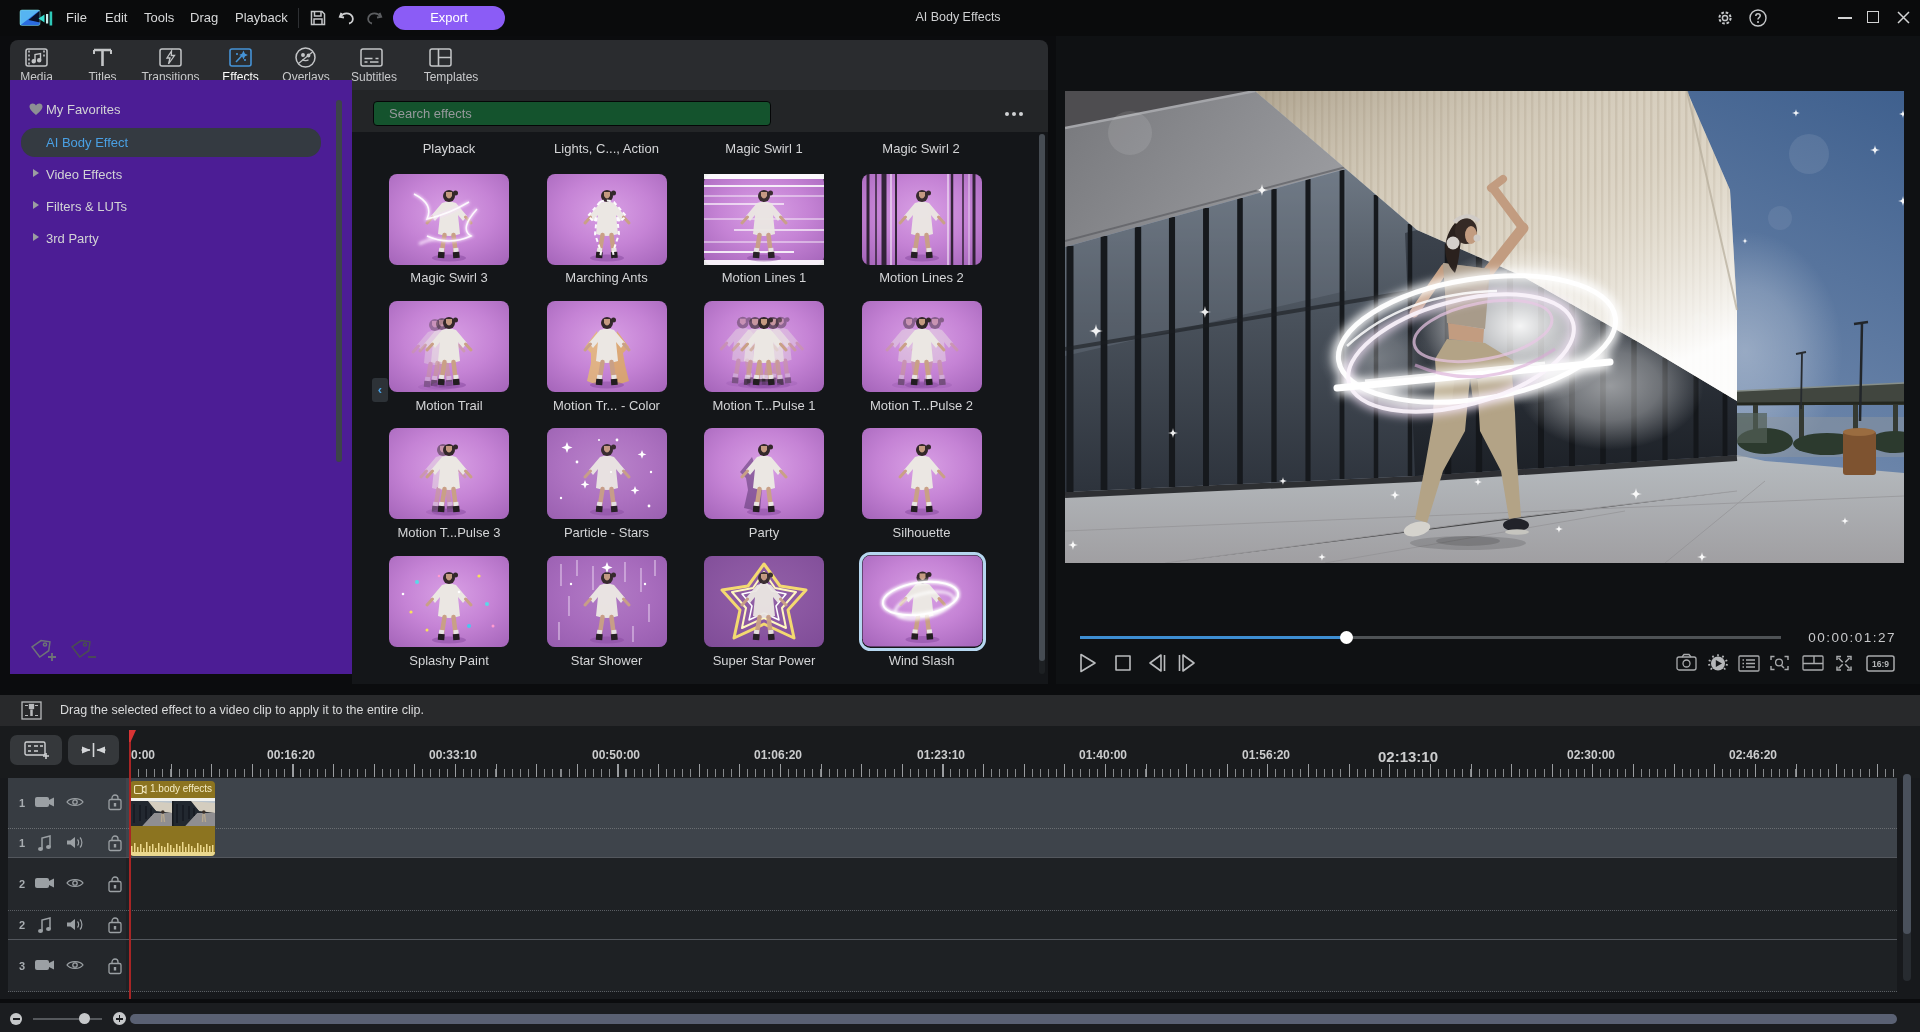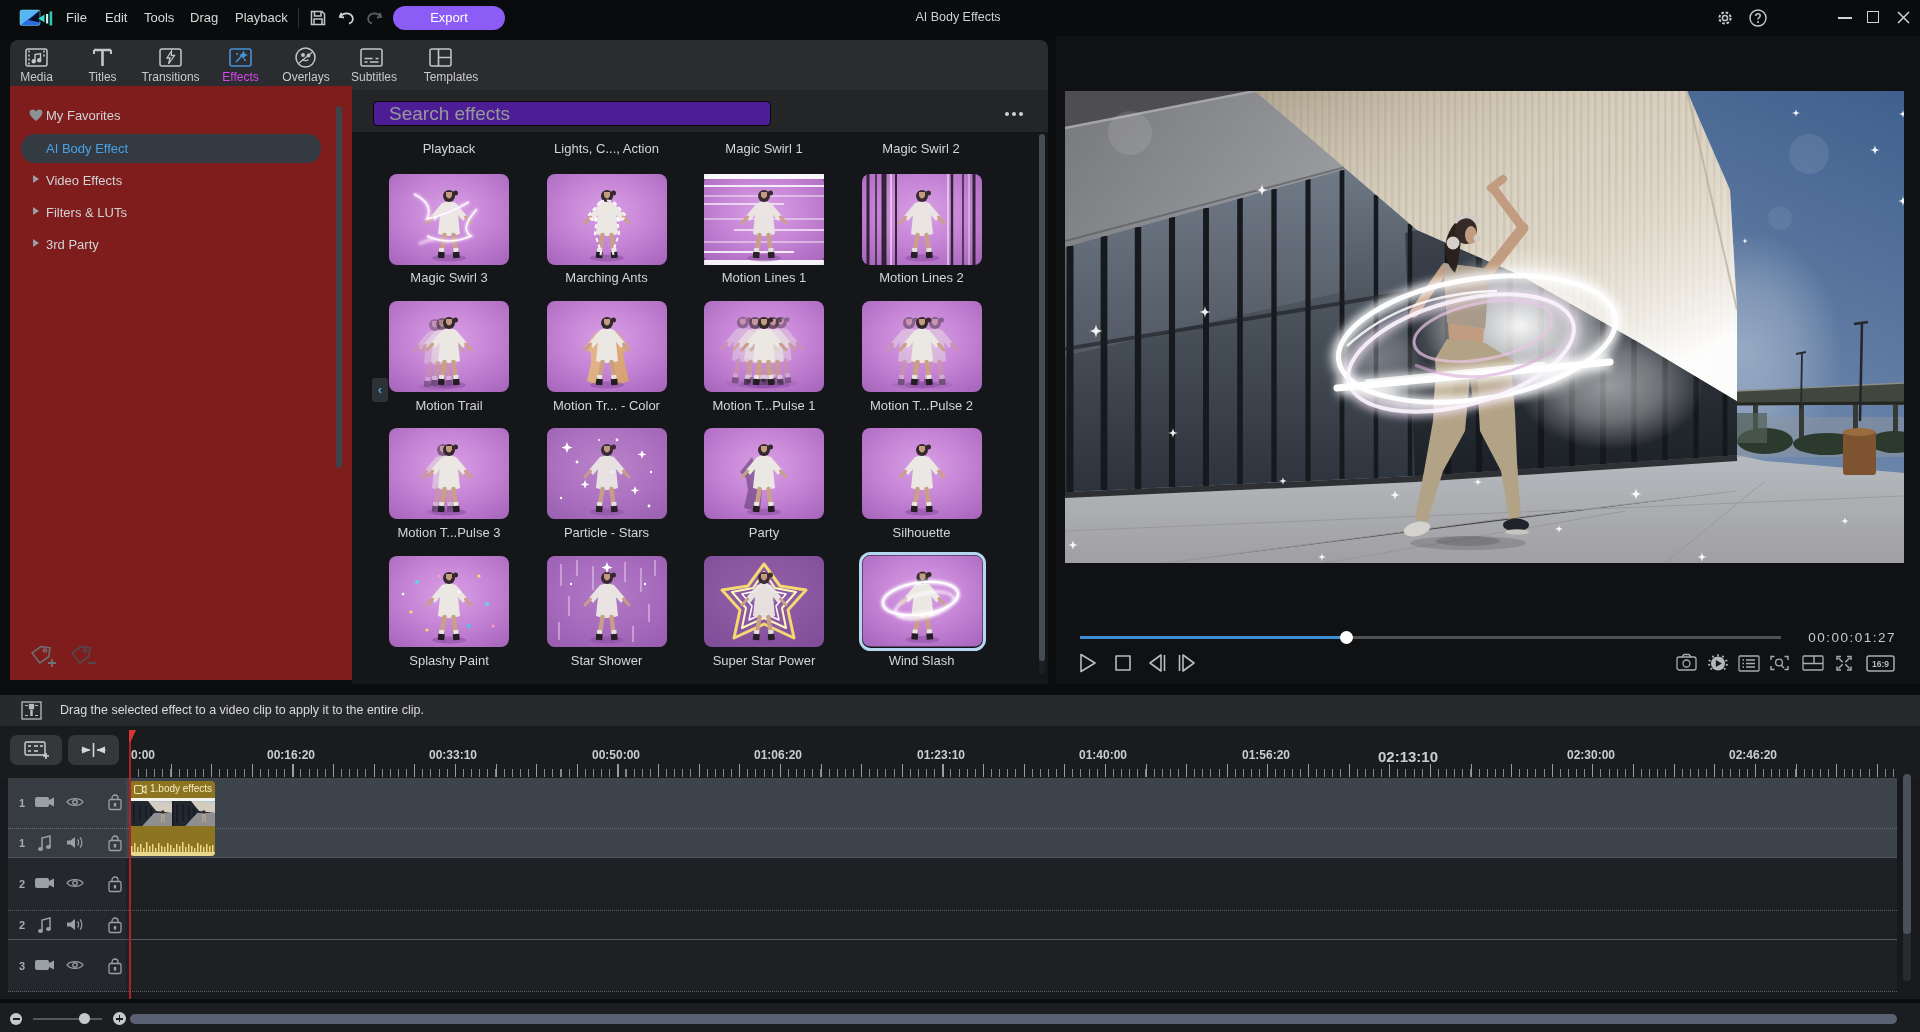--- a/index.html
+++ b/index.html
@@ -90,21 +90,21 @@
 
   <svg class="a" style="left:218px;top:5px" width="25" height="25" viewBox="0 0 25 25">
       <g stroke="#4593d6" fill="none" stroke-width="1.6">
         <rect x="2" y="4" width="21" height="17" rx="2"></rect>
         <path d="M8 17 L15.5 9"></path>
         <path d="M15.5 7.5 l.8 1.7 1.7.8 -1.7.8 -.8 1.7 -.8-1.7 -1.7-.8 1.7-.8 Z" fill="#4593d6"></path>
         <path d="M9 8 v2 M8 9 h2" stroke-width="1.2"></path>
         <path d="M17 14 v2 M16 15 h2" stroke-width="1.2"></path>
       </g>
     </svg>
-  <div class="a" style="left:204px;top:30px;width:53px;text-align:center;color:#d946ef;font-size:12px">Effects</div>
+  <div class="a" style="left:204px;top:30px;width:53px;text-align:center;color:#ffffff;font-size:12px">Effects</div>
 
   <svg class="a" style="left:283px;top:5px" width="25" height="25" viewBox="0 0 25 25">
       <g class="ic">
         <circle cx="12.5" cy="12.5" r="9.5"></circle>
         <path d="M5.5 18.5 L19.5 7" stroke-width="1.2"></path>
         <circle cx="10" cy="10" r="1.2" fill="#c3c5c7"></circle>
         <circle cx="15.5" cy="10.5" r="1.2" fill="#c3c5c7"></circle>
         <path d="M9.5 14.5 C11 16 14 16 15.5 14.8" stroke-width="1.3"></path>
       </g>
     </svg>
@@ -120,21 +120,21 @@
 
   <svg class="a" style="left:418px;top:5px" width="25" height="25" viewBox="0 0 25 25">
       <g class="ic">
         <rect x="2" y="4" width="21" height="17" rx="2"></rect>
         <path d="M10.5 4 V21 M10.5 12.5 H23" stroke-width="1.6"></path>
       </g>
     </svg>
   <div class="a" style="left:395px;top:30px;width:92px;text-align:center;color:#c8c9cb;font-size:12px">Templates</div>
 </div>
 
-<div class="a" style="left:10px;top:86px;width:342px;height:594px;background:#7f1d1d">
+<div class="a" style="left:10px;top:80px;width:342px;height:594px;background:#4c1d95">
   <svg class="a" style="left:19px;top:23px" width="14" height="13" viewBox="0 0 14 13">
       <path d="M7 12 C2 8 0.5 5.5 0.5 3.6 C0.5 1.8 2 0.5 3.8 0.5 C5.2 0.5 6.4 1.3 7 2.4 C7.6 1.3 8.8 0.5 10.2 0.5 C12 0.5 13.5 1.8 13.5 3.6 C13.5 5.5 12 8 7 12 Z" fill="#8d9094"></path>
     </svg>
   <div class="a" style="left:36px;top:22px;color:#d2d3d5;font-size:13px">My Favorites</div>
   <div class="a" style="left:11px;top:48px;width:300px;height:29px;background:#343a41;border-radius:14px"></div>
   <div class="a" style="left:36px;top:55px;color:#4aa0e4;font-size:13px">AI Body Effect</div>
   <div class="a" style="left:23px;top:89px;width:0;height:0;border-left:6px solid #9b9ea1;border-top:4.5px solid transparent;border-bottom:4.5px solid transparent"></div>
   <div class="a" style="left:36px;top:87px;color:#d2d3d5;font-size:13px">Video Effects</div>
   <div class="a" style="left:23px;top:121px;width:0;height:0;border-left:6px solid #9b9ea1;border-top:4.5px solid transparent;border-bottom:4.5px solid transparent"></div>
   <div class="a" style="left:36px;top:119px;color:#d2d3d5;font-size:13px">Filters &amp; LUTs</div>
@@ -152,21 +152,21 @@
       <g stroke="#4a4e52" fill="none" stroke-width="1.5">
         <path d="M4 10 L12 2.5 L21 2.5 L21 11.5 L13 19 L4 10 Z" transform="rotate(8 12 10)"></path>
         <circle cx="17" cy="6.5" r="1.6"></circle>
         <path d="M20 19 h8" stroke-width="1.8"></path>
       </g>
     </svg>
 </div>
 
 <div class="a" style="left:352px;top:90px;width:696px;height:594px;background:#141619">
   <div class="a" style="left:0;top:0;width:696px;height:42px;background:#232527"></div>
-  <div class="a" style="left:21px;top:11px;width:398px;height:25px;background:#4c1d95;border:1px solid #050607;border-radius:4px;color:#96999c;font-size:19px;line-height:24px;padding-left:15px">Search effects</div>
+  <div class="a" style="left:21px;top:11px;width:398px;height:25px;background:#14532d;border:1px solid #050607;border-radius:4px;color:#96999c;font-size:13px;line-height:24px;padding-left:15px">Search effects</div>
   <div class="a" style="left:653px;top:22px;width:4px;height:4px;border-radius:50%;background:#d0d2d4"></div>
     <div class="a" style="left:660px;top:22px;width:4px;height:4px;border-radius:50%;background:#d0d2d4"></div>
     <div class="a" style="left:667px;top:22px;width:4px;height:4px;border-radius:50%;background:#d0d2d4"></div>
 
   <div class="a" style="left:20px;top:288px;width:16px;height:24px;background:#2d3237;border-radius:3px;color:#4a9fe0;font-size:13px;text-align:center;line-height:23px;font-weight:bold">‹</div>
 
   <div class="a" style="left:687px;top:44px;width:6px;height:540px;background:#1d2023;border-radius:3px"></div>
   <div class="a" style="left:687px;top:44px;width:6px;height:527px;background:#464c53;border-radius:3px"></div>
 
   <div class="a" style="left:37px;top:51px;width:120px;text-align:center;color:#d4d5d7;font-size:13px">Playback</div>

